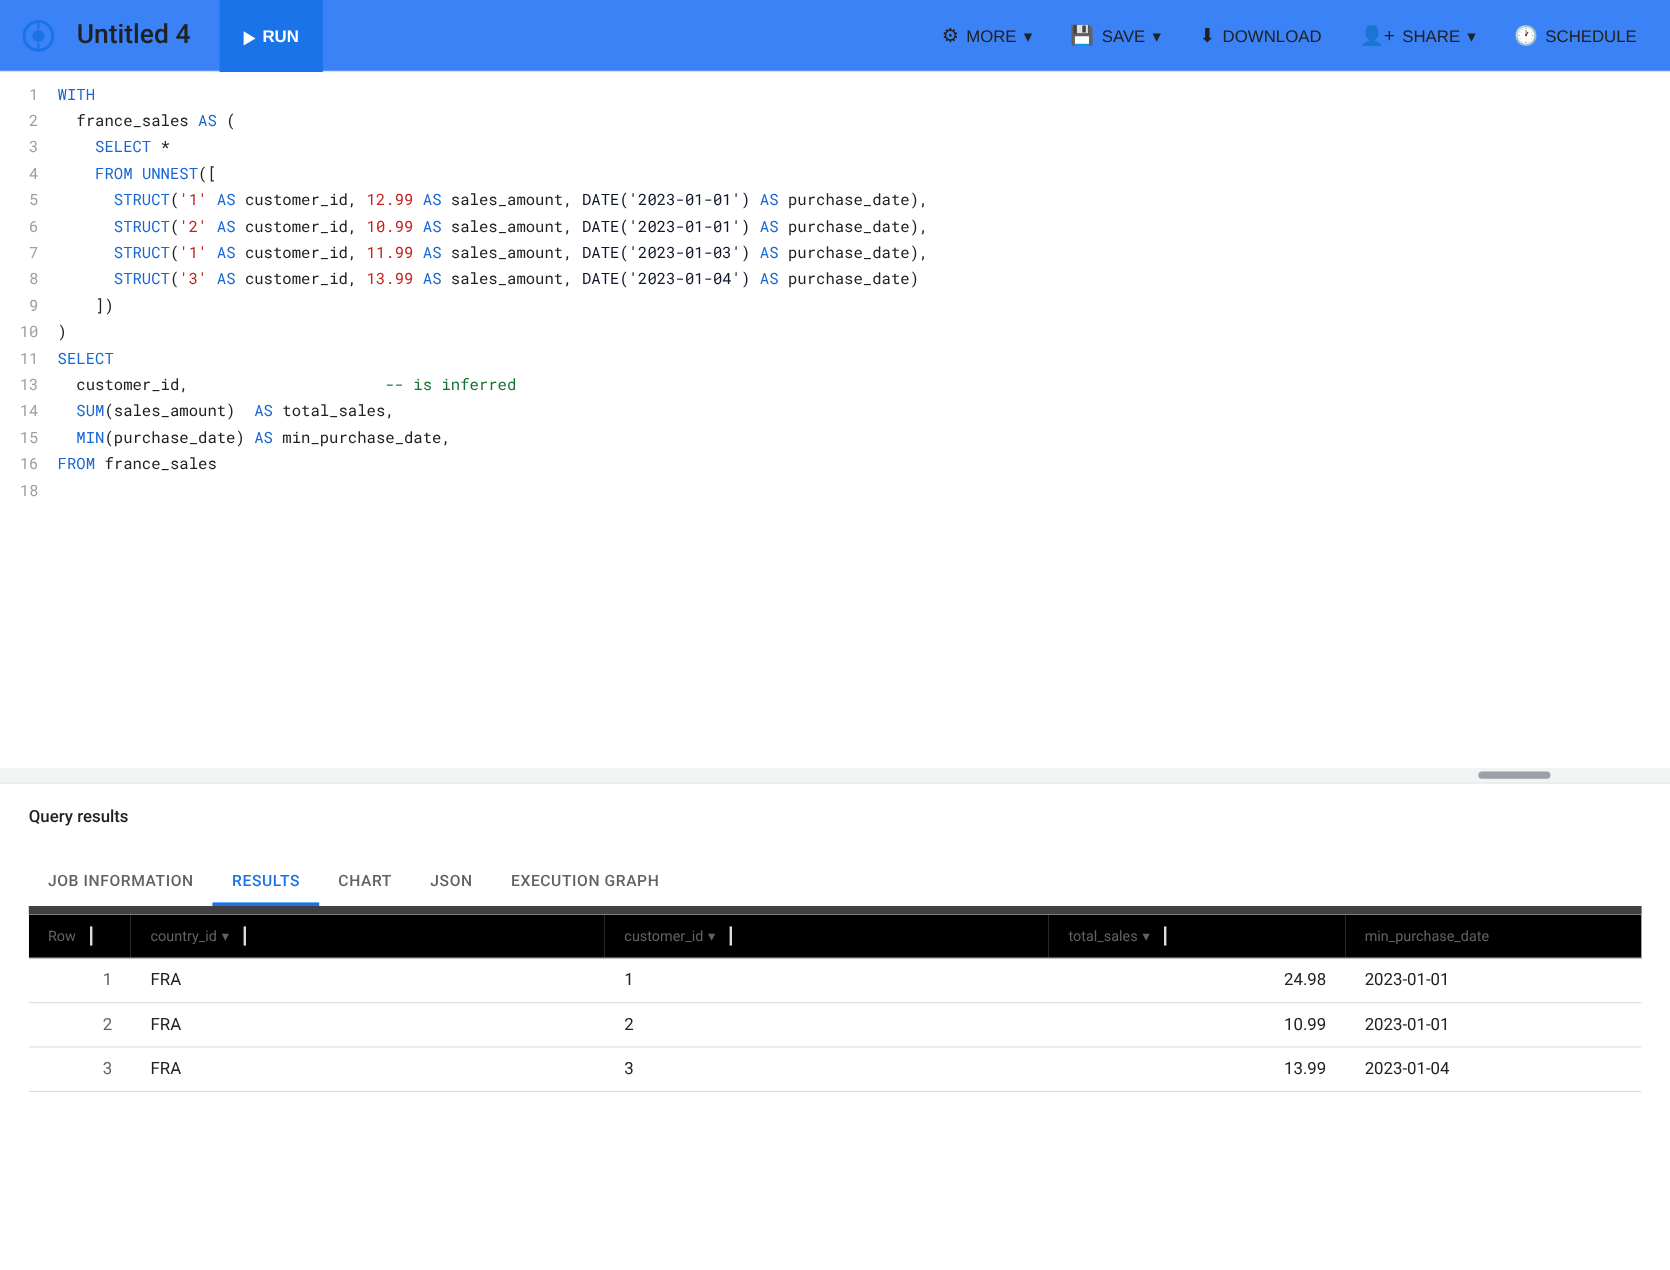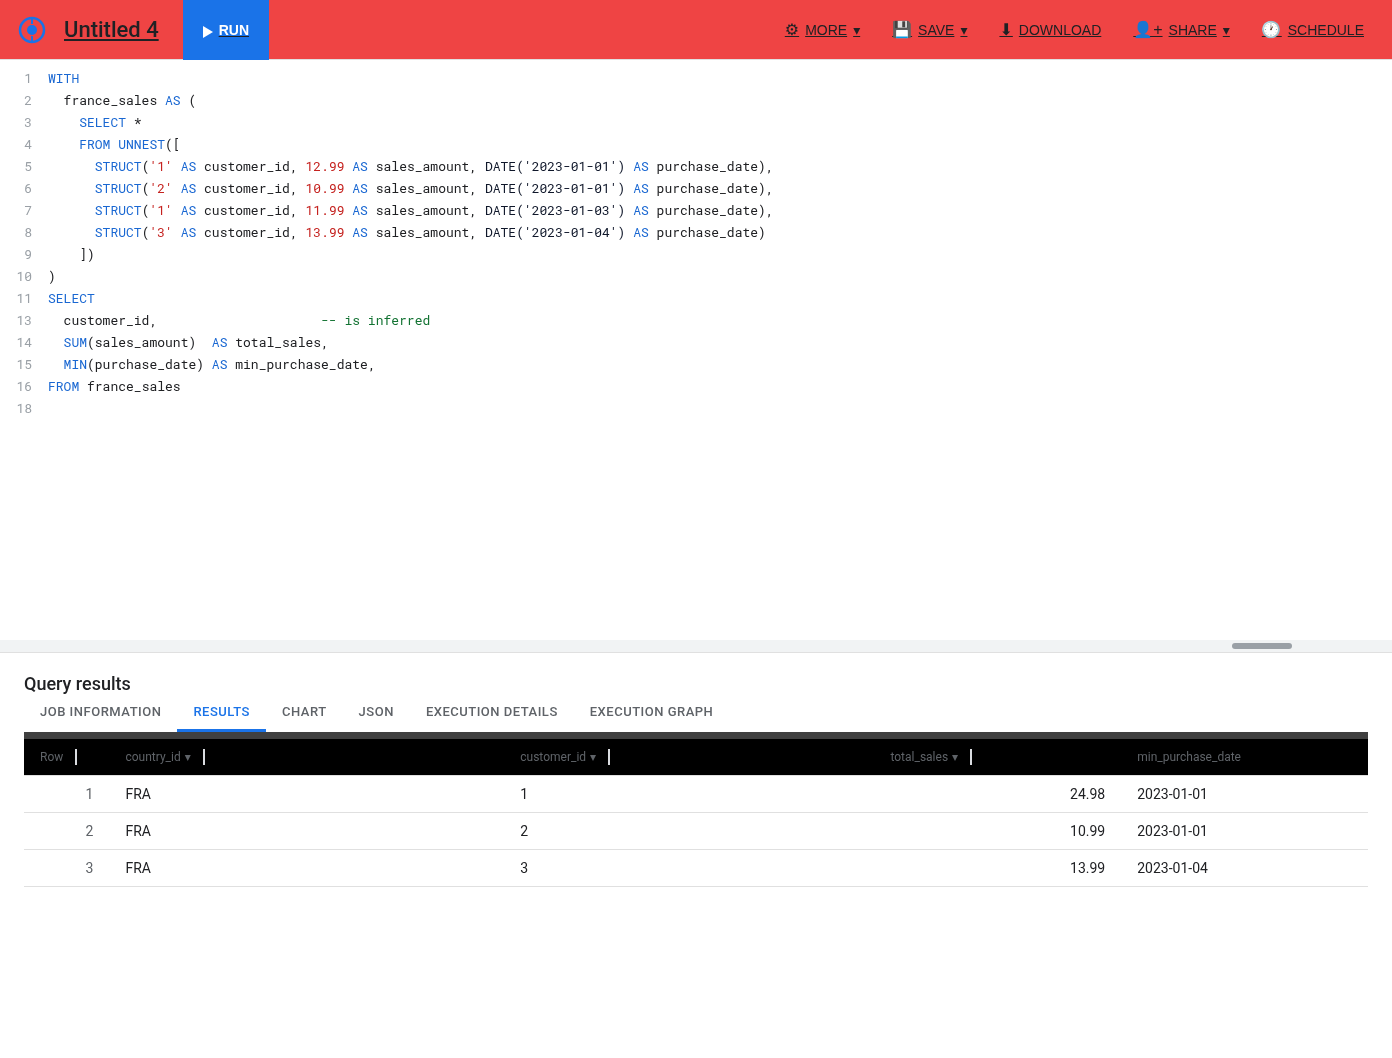--- a/index.html
+++ b/index.html
@@ -12,22 +12,21 @@
     }
 
     
     .header {
       display: flex;
       align-items: center;
       padding: 0 16px;
       height: 60px;
       border-bottom: 1px solid #e0e0e0;
       gap: 16px;
-      background: #ef4444;
-      text-decoration: underline;
+      background: #3b82f6;
     }
     .header-logo {
       width: 32px;
       height: 32px;
       display: flex;
       align-items: center;
       justify-content: center;
     }
     .header-title {
       font-size: 22px;
@@ -137,24 +136,24 @@
       height: 6px;
       background: #9aa0a6;
       border-radius: 3px;
     }
 
     
     .results-section {
       padding: 20px 24px 0 24px;
     }
     .results-title {
-      font-size: 18px;
+      font-size: 14px;
       font-weight: 500;
       color: #202124;
-      margin-bottom: 0;
+      margin-bottom: 28px;
     }
 
     
     .tabs {
       display: flex;
       border-bottom: 7px solid #404040;
       gap: 0;
     }
     .tab {
       padding: 10px 16px;
@@ -377,23 +376,20 @@
       <span>JOB INFORMATION</span>
     </div>
     <div class="tab active">
       <span>RESULTS</span>
     </div>
     <div class="tab">
       <span>CHART</span>
     </div>
     <div class="tab">
       <span>JSON</span>
-    </div>
-    <div class="tab">
-      <span>EXECUTION DETAILS</span>
     </div>
     <div class="tab">
       <span>EXECUTION GRAPH</span>
     </div>
   </div>
 
   <div class="results-table-wrapper">
     <table class="results-table">
       <thead>
         <tr>

